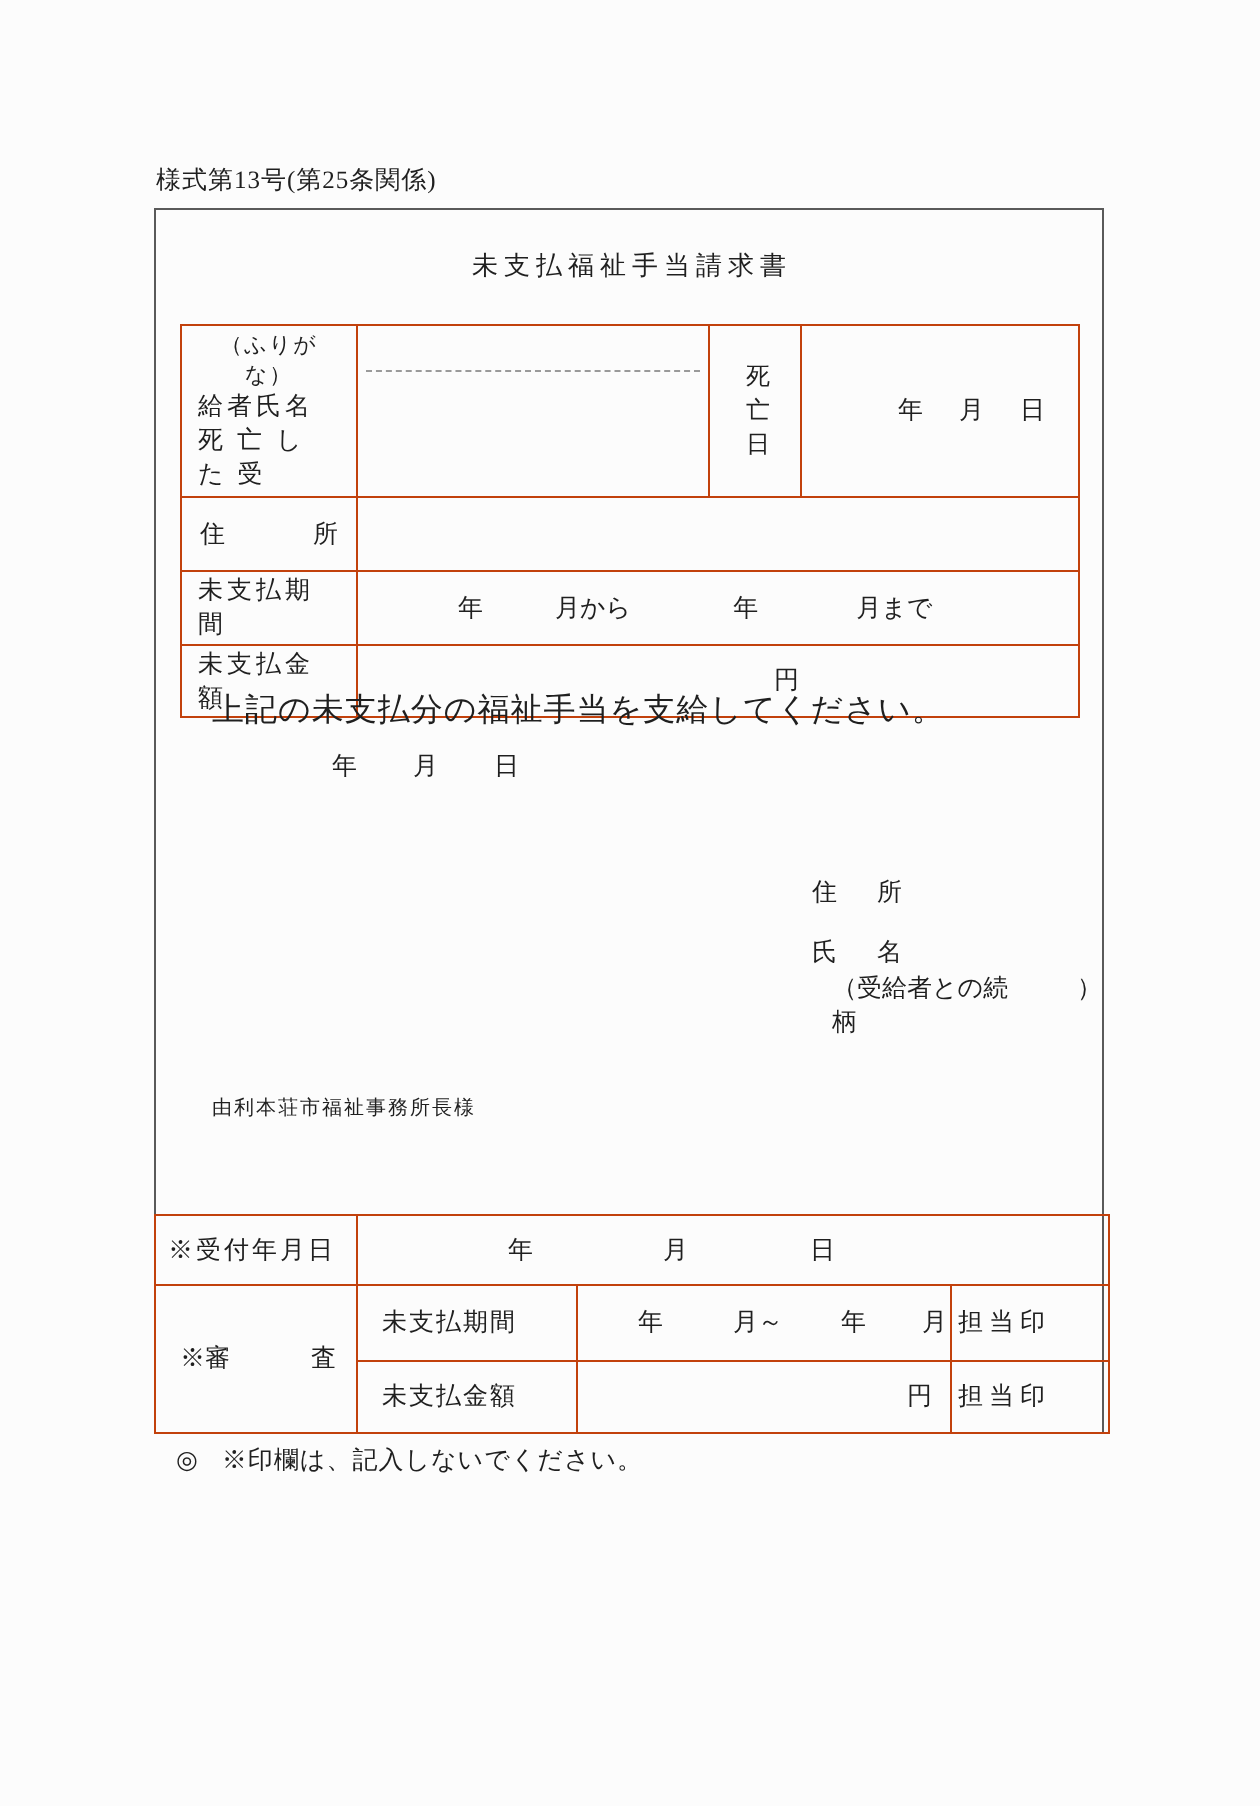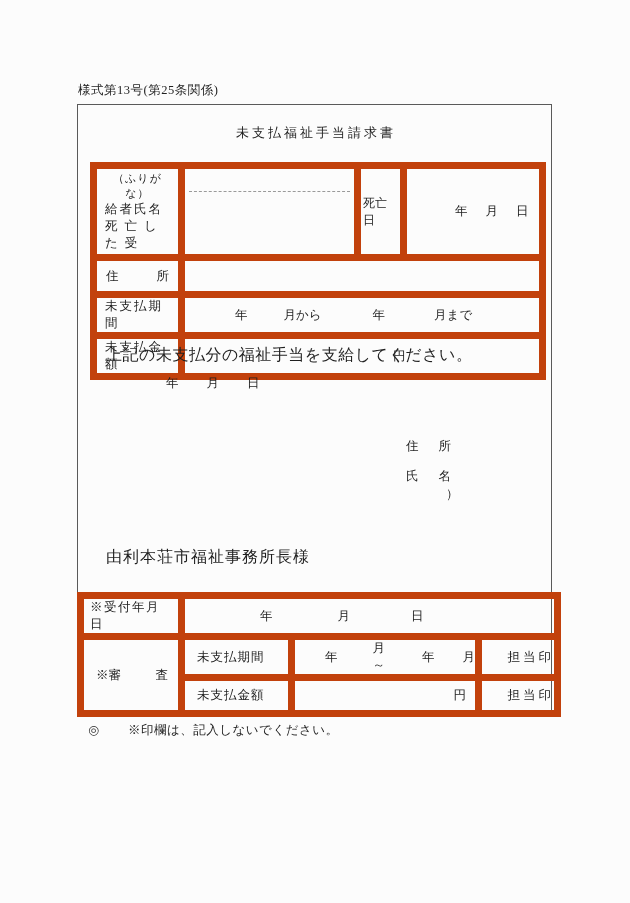--- a/index.html
+++ b/index.html
@@ -21,85 +21,85 @@
     width:475px; height:613px;
     border:1px solid #5a5a5a;
   }
   .doc-title {
     position:absolute; top:19px; left:0; right:0;
     text-align:center; font-size:13px; letter-spacing:3px;
     padding-left:3px;
   }
   table { border-collapse:collapse; table-layout:fixed; }
   td {
-    border:7px solid #c2410c;
+    border:1px solid #c2410c;
     font-size:12.5px; vertical-align:middle;
     overflow:hidden;
   }
   
   .main-table { position:absolute; left:12px; top:57px; width:449px; }
   .main-table .r1 { height:56px; }
   .main-table .r2 { height:37px; }
   .main-table .r3 { height:37px; }
   .main-table .r4 { height:36px; }
   .lbl { padding:2px 8px; }
   .furigana { font-size:11px; text-align:center; letter-spacing:1px; }
   .deceased-l1 { letter-spacing:2px; }
   .deceased-l2 { letter-spacing:7px; }
   .name-cell { position:relative; }
   .furigana-line {
     position:absolute; left:4px; right:4px; top:22px;
     border-top:1px dashed #9a9a9a;
   }
-  .death-label { font-size:12px; padding:0 2px;margin-top:23px; }
+  .death-label { font-size:12px; padding:0 18px;margin-top:23px; }
   .token-row { display:flex; align-items:center; }
   .death-value { padding-left:48px; }
   .death-value span + span { margin-left:18px; }
   .addr-label { display:flex; justify-content:space-between; padding:0 9px; }
   .spaced5 { letter-spacing:2px; padding:0 8px; }
   .period-value span:nth-child(1) { margin-left:50px; }
   .period-value span:nth-child(2) { margin-left:36px; }
   .period-value span:nth-child(3) { margin-left:51px; }
   .period-value span:nth-child(4) { margin-left:49px; }
   .amount-value { padding-left:208px; }
   
   .request-note { position:absolute; left:28px; top:240px; font-size:16px; letter-spacing:0.5px; }
   .date-line { position:absolute; left:88px; top:270px; font-size:12.5px; display:flex; }
   .date-line span + span { margin-left:28px; }
   .claimant-line { position:absolute; font-size:12.5px; display:flex; }
   .claimant-address { left:328px; top:333px; }
   .claimant-address span + span, .claimant-name span + span { margin-left:20px; }
   .claimant-name { left:328px; top:363px; }
   .relation-line { left:338px; top:381px; }
   .relation-line .close-paren { margin-left:30px; }
-  .addressee { position:absolute; left:28px; top:442px; font-size:16px; letter-spacing:1px; }
+  .addressee { position:absolute; left:28px; top:442px; font-size:10px; letter-spacing:1px; }
   
   .office-table {
     position:absolute; left:-1px; bottom:-1px;
     width:477px;
     padding-left:44px;
   }
   .office-table .r1 { height:35px; }
   .office-table .r2 { height:38px; }
   .office-table .r3 { height:36px; }
   .received-label { letter-spacing:1.5px; padding:0 6px; }
   .received-value { padding-left:75px; }
   .received-value span:nth-child(2) { margin-left:65px; }
   .received-value span:nth-child(3) { margin-left:61px; }
   .review-label { display:flex; justify-content:space-between; padding:0 10px 0 12px; }
   .sub-label { padding-left:12px; letter-spacing:1px; }
   .review-period-value span:nth-child(1) { margin-left:30px; }
   .review-period-value span:nth-child(2) { margin-left:35px; }
   .review-period-value span:nth-child(3) { margin-left:29px; }
   .review-period-value span:nth-child(4) { margin-left:28px; }
   .review-amount-value { text-align:right; padding-right:9px; }
-  .stamp-cell { text-align:right; letter-spacing:3px; padding-left:3px; }
+  .stamp-cell { text-align:left; letter-spacing:3px; padding-left:3px; }
   
   .footnote { position:absolute; left:88px; top:722px; font-size:12.5px; display:flex; }
-  .footnote .note-text { margin-left:29px; letter-spacing:0.5px; }
+  .footnote .note-text { margin-left:12px; letter-spacing:0.5px; }
 </style>
 </head>
 <body>
 
 <div class="form-number">様式第13号(第25条関係)</div>
 
 <div class="outer-box">
 
   <div class="doc-title">未支払福祉手当請求書</div>
 
@@ -170,20 +170,21 @@
     <span>住</span>
     <span>所</span>
   </div>
 
   <div class="claimant-line claimant-name">
     <span>氏</span>
     <span>名</span>
   </div>
 
   <div class="claimant-line relation-line">
+    <span>（受給者との続柄</span>
     <span class="close-paren">）</span>
   </div>
 
   <div class="addressee">由利本荘市福祉事務所長様</div>
 
   <table class="office-table">
     <colgroup>
       <col style="width:101px">
         <col style="width:110px">
         <col style="width:187px">

